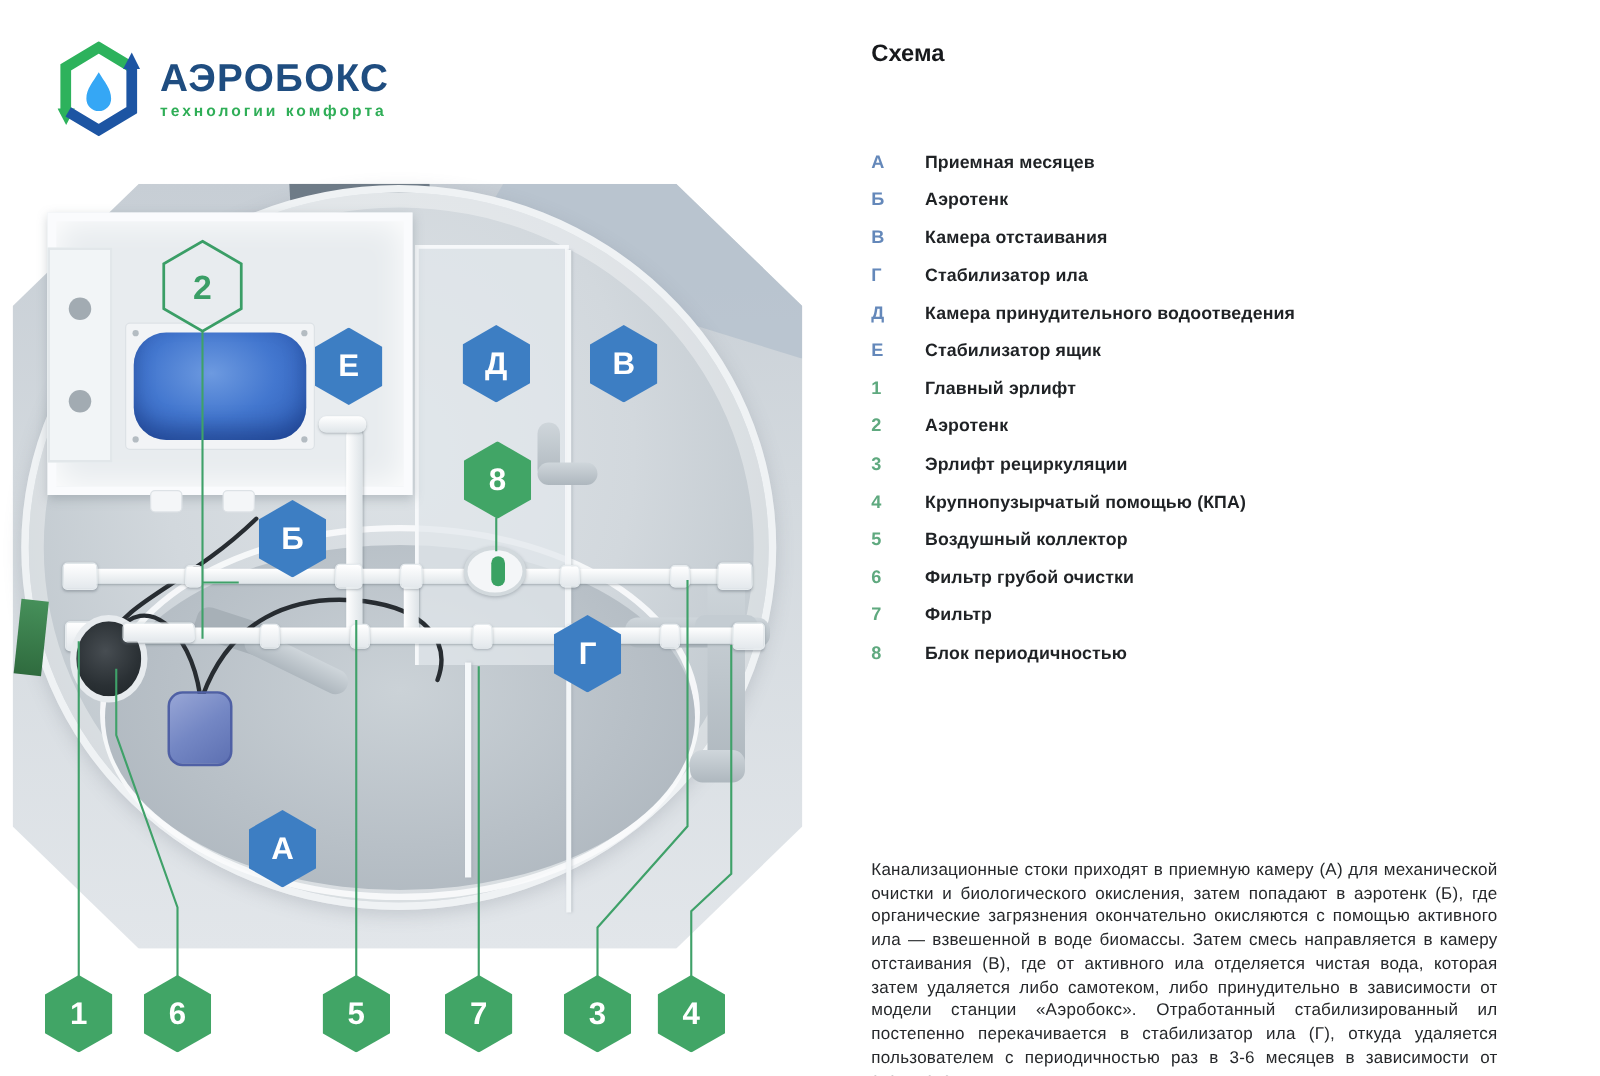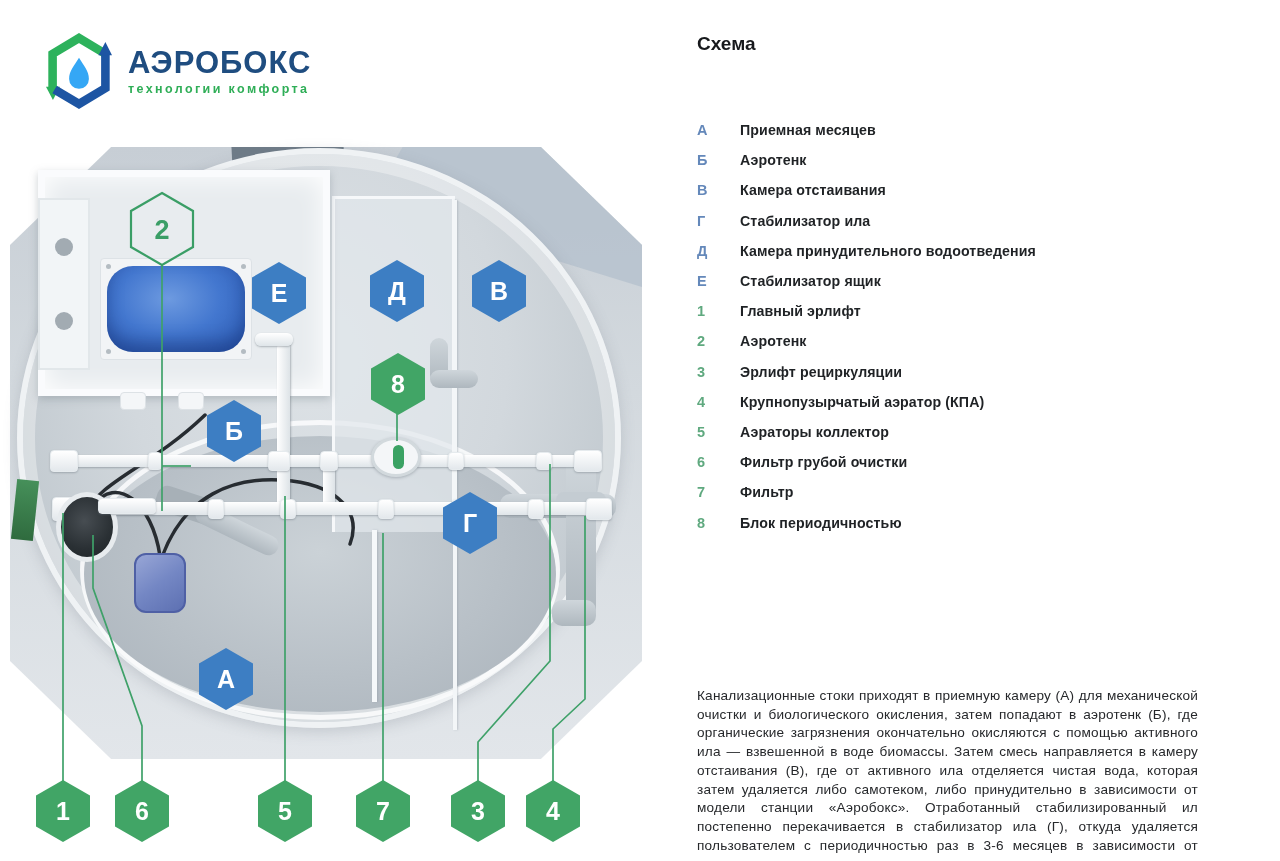--- a/index.html
+++ b/index.html
@@ -251,25 +251,25 @@
     <div class="legend-row">
         <span class="legend-key key-green">2</span>
         <span class="legend-label">Аэротенк</span>
       </div>
     <div class="legend-row">
         <span class="legend-key key-green">3</span>
         <span class="legend-label">Эрлифт рециркуляции</span>
       </div>
     <div class="legend-row">
         <span class="legend-key key-green">4</span>
-        <span class="legend-label">Крупнопузырчатый аэратор (КПА)</span>
+        <span class="legend-label">Крупнопузырчатый помощью (КПА)</span>
       </div>
     <div class="legend-row">
         <span class="legend-key key-green">5</span>
-        <span class="legend-label">Аэраторы коллектор</span>
+        <span class="legend-label">Воздушный коллектор</span>
       </div>
     <div class="legend-row">
         <span class="legend-key key-green">6</span>
         <span class="legend-label">Фильтр грубой очистки</span>
       </div>
     <div class="legend-row">
         <span class="legend-key key-green">7</span>
         <span class="legend-label">Фильтр</span>
       </div>
     <div class="legend-row">

